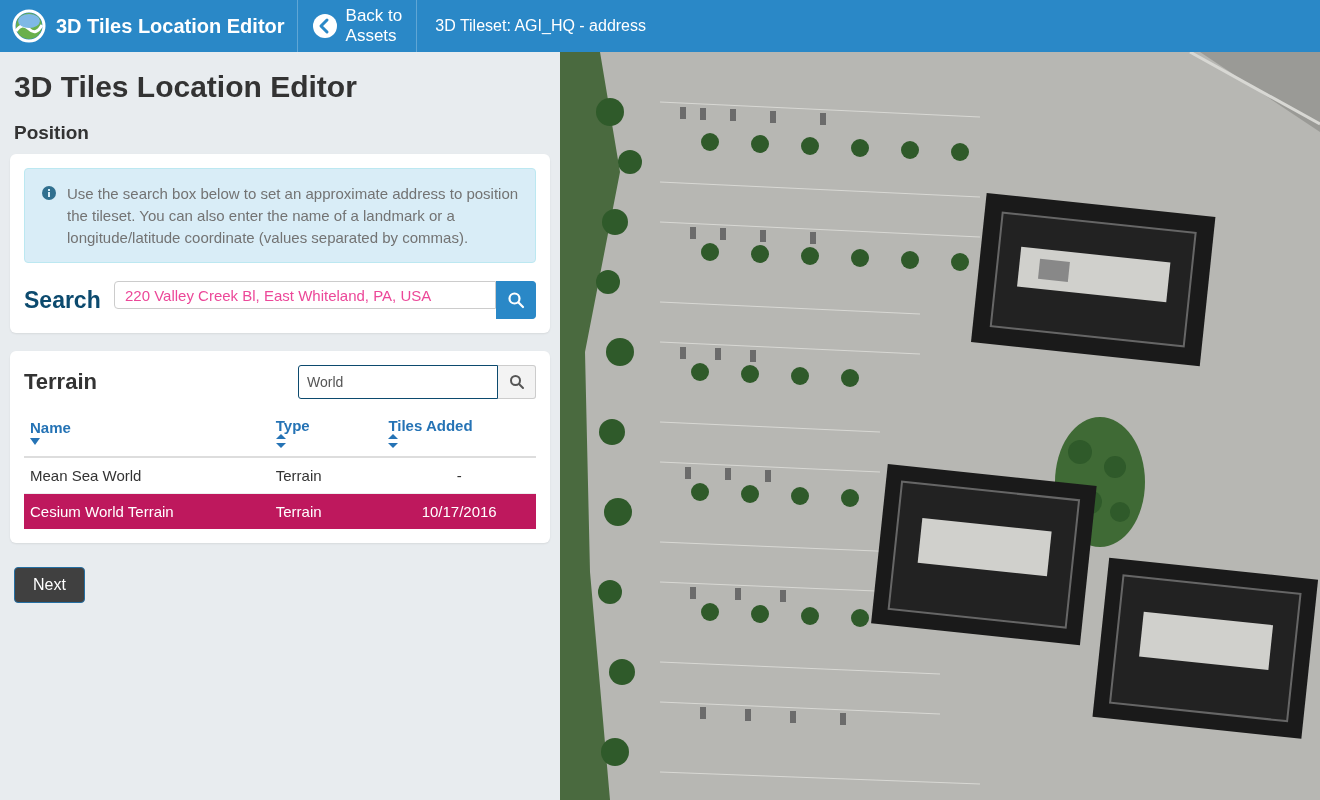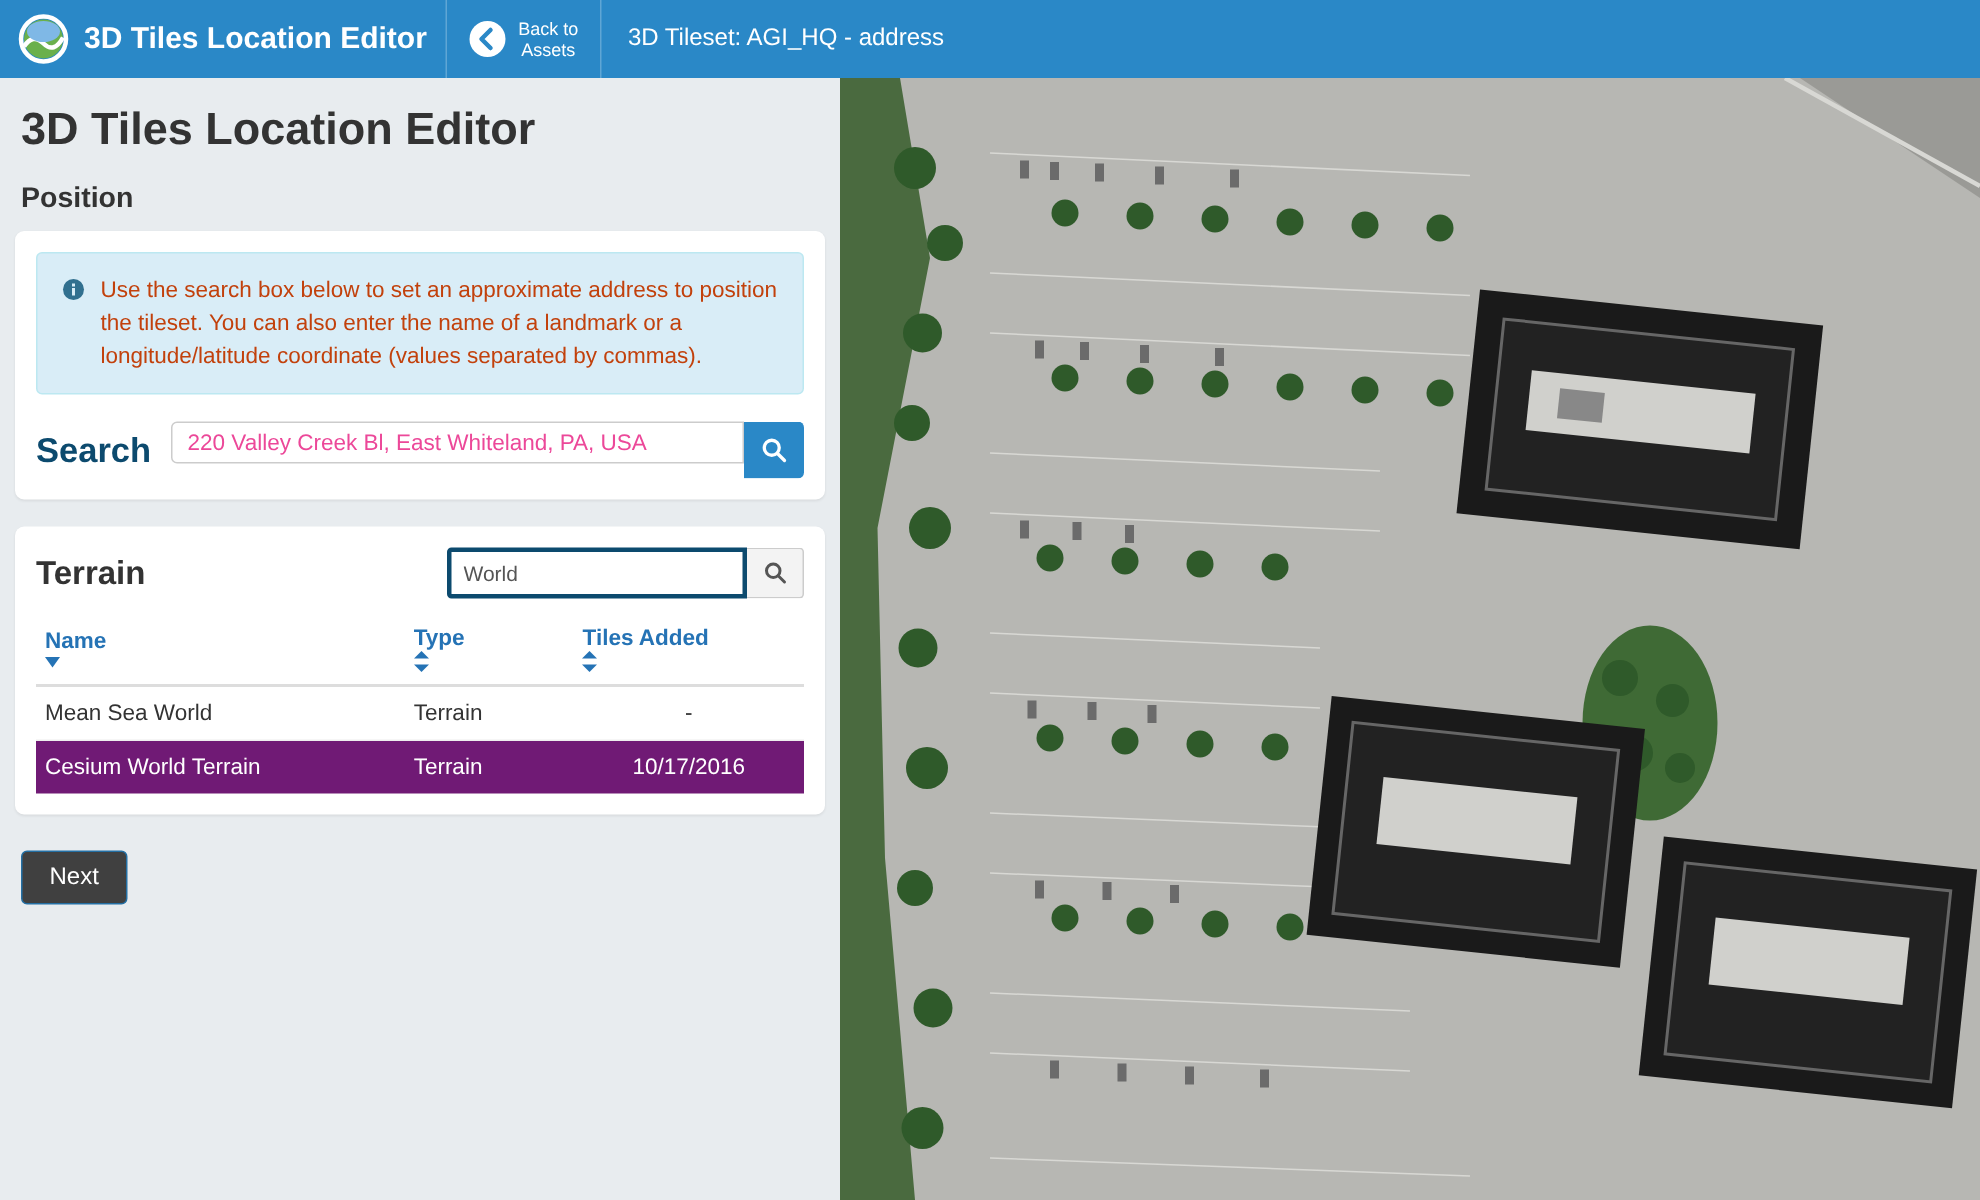--- a/index.html
+++ b/index.html
@@ -4,48 +4,48 @@
 <style>
   * { box-sizing: border-box; margin: 0; padding: 0; }
   html, body { width: 1320px; height: 800px; font-family: "Segoe UI", "Helvetica Neue", Arial, sans-serif; overflow: hidden; }
   body { display: flex; flex-direction: column; background: #e8ecef; color: #333; }
   
   .topbar { height: 52px; background: #2a88c7; color: #fff; display: flex; align-items: stretch; }
   .topbar .brand { display: flex; align-items: center; padding: 0 12px; font-size: 20px; font-weight: 600; border-right: 1px solid rgba(255,255,255,0.25); }
   .topbar .brand .logo { width: 34px; height: 34px; margin-right: 10px; }
   .topbar .back { display: flex; align-items: center; padding: 0 14px; border-right: 1px solid rgba(255,255,255,0.25); cursor: pointer; }
   .topbar .back .icon { width: 26px; height: 26px; margin-right: 8px; }
-  .topbar .back .txt { font-size: 12px; line-height: 1.2; text-align: center; }
+  .topbar .back .txt { font-size: 17px; line-height: 1.2; text-align: left; }
   .topbar .crumb { display: flex; align-items: center; padding: 0 18px; font-size: 16px; }
   
   .main { flex: 1; display: flex; min-height: 0; }
   .left { width: 560px; background: #e8ecef; padding: 10px 10px 10px 10px; overflow-y: auto; }
   .right { flex: 1; position: relative; background: #3a4a3a; }
   
   h1.page-title { font-size: 30px; font-weight: 700; color: #333; margin: 8px 0 18px 4px; }
   h2.section-label { font-size: 19px; font-weight: 600; color: #333; margin: 0 0 10px 4px; }
   .card { background: #fff; border-radius: 6px; padding: 14px; margin-bottom: 18px; box-shadow: 0 1px 2px rgba(0,0,0,0.08); }
-  .info-box { background: #d9edf7; border: 1px solid #bce8f1; color: #c2410c; border-radius: 4px; padding: 14px 16px; font-size: 15px; line-height: 1.45; display: flex; }
+  .info-box { background: #d9edf7; border: 1px solid #bce8f1; color: #737373; border-radius: 4px; padding: 14px 16px; font-size: 15px; line-height: 1.45; display: flex; }
   .info-box .icon { flex: 0 0 auto; margin-right: 10px; margin-top: 2px; }
   .search-row { display: flex; align-items: center; margin-top: 18px; }
   .search-row .lbl { width: 90px; font-size: 23px; color: #0c4a6e; font-weight: bold; }
   .search-row .input-wrap { flex: 1; display: flex; }
   .text-input { flex: 1; height: 28px; border: 1px solid #ccc; border-radius: 4px 0 0 4px; padding: 0 10px; font-size: 15px; color: #ec4899; }
   .btn-search { width: 40px; height: 38px; background: #2a88c7; border: 1px solid #2a88c7; border-left: none; border-radius: 0 4px 4px 0; color: #fff; cursor: pointer; display: flex; align-items: center; justify-content: center; }
   
   .terrain-head { display: flex; align-items: center; justify-content: space-between; margin-bottom: 10px; }
   .terrain-head h3 { font-size: 22px; font-weight: 600; color: #333; }
   .terrain-search { display: flex; }
-  .terrain-search input { height: 34px; width: 200px; border: 3px solid #0c4a6e; border-radius: 3px 0 0 3px; padding: 0 8px; font-size: 14px; color: #555; }
+  .terrain-search input { height: 34px; width: 200px; border: 1px solid #0c4a6e; border-radius: 3px 0 0 3px; padding: 0 8px; font-size: 14px; color: #555; }
   .terrain-search button { width: 38px; height: 34px; border: 1px solid #ccc; border-left: none; background: #f3f3f3; border-radius: 0 3px 3px 0; cursor: pointer; display:flex;align-items:center;justify-content:center; }
   table.terrain { width: 100%; border-collapse: collapse; font-size: 15px; }
   table.terrain thead th { text-align: left; color: #2573b5; font-weight: 600; padding: 8px 6px; border-bottom: 2px solid #ddd; cursor: pointer; }
   table.terrain thead th .sort { margin-left: 4px; }
   table.terrain tbody td { padding: 9px 6px; border-bottom: 1px solid #eee; }
-  table.terrain tbody tr.selected { background: #701a75; color: #fff; }
+  table.terrain tbody tr.selected { background: #be185d; color: #fff; }
   table.terrain tbody tr.selected td { border-bottom: none; }
   .col-name { width: 48%; }
   .col-type { width: 22%; }
   .col-date { width: 30%; text-align: center; }
   .btn-next { background: #404040; color: #fff; border: 1px solid #246fa3; border-radius: 4px; padding: 8px 18px; font-size: 16px; cursor: pointer; margin: 6px 0 0 4px; }
   
   .map-canvas { position: absolute; inset: 0; }
   svg { display: block; }
 </style>
 </head>

